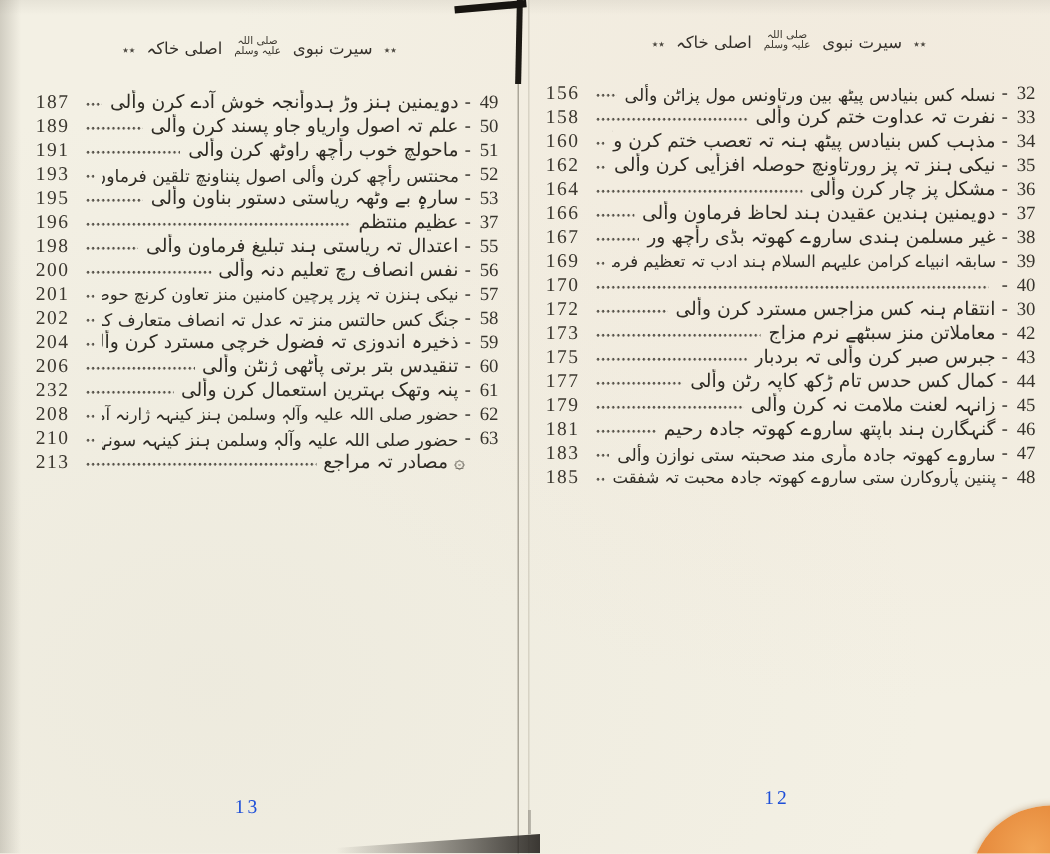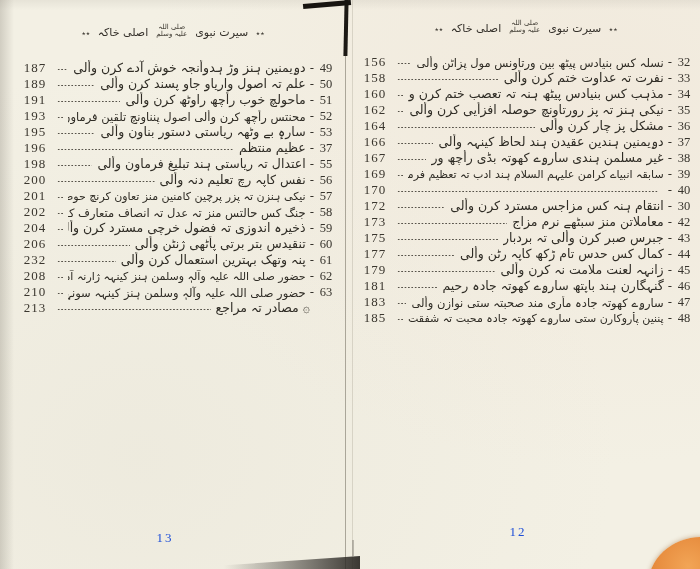--- a/index.html
+++ b/index.html
@@ -127,21 +127,21 @@
       <div class="row">
         <span class="enum">36</span>
         <span class="dash">-</span>
         <span class="etitle">مشکل پز چار کرن وألی</span>
         <span class="leader"></span>
         <span class="pgnum">164</span>
       </div>
       <div class="row">
         <span class="enum">37</span>
         <span class="dash">-</span>
-        <span class="etitle">دۄیمنین ہندین عقیدن ہند لحاظ کینہہ وألی</span>
+        <span class="etitle">دۄیمنین ہندین عقیدن ہند لحاظ فرماون وألی</span>
         <span class="leader"></span>
         <span class="pgnum">166</span>
       </div>
       <div class="row">
         <span class="enum">38</span>
         <span class="dash">-</span>
         <span class="etitle">غیر مسلمن ہندی سارۄے کھوتہ بڈی رأچھ ور</span>
         <span class="leader"></span>
         <span class="pgnum">167</span>
       </div>
@@ -272,21 +272,21 @@
       <div class="row">
         <span class="enum">55</span>
         <span class="dash">-</span>
         <span class="etitle">اعتدال تہ ریاستی ہند تبلیغ فرماون وألی</span>
         <span class="leader"></span>
         <span class="pgnum">198</span>
       </div>
       <div class="row">
         <span class="enum">56</span>
         <span class="dash">-</span>
-        <span class="etitle">نفس کاپہ رچ تعلیم دنہ وألی</span>
+        <span class="etitle">نفس انصاف رچ تعلیم دنہ وألی</span>
         <span class="leader"></span>
         <span class="pgnum">200</span>
       </div>
       <div class="row">
         <span class="enum">57</span>
         <span class="dash">-</span>
         <span class="etitle" style="font-size: 11px;">نیکی ہنزن تہ پزر پرچین کامنین منز تعاون کرنچ حوصلہ افزأیی کرن وألی</span>
         <span class="leader"></span>
         <span class="pgnum">201</span>
       </div>

